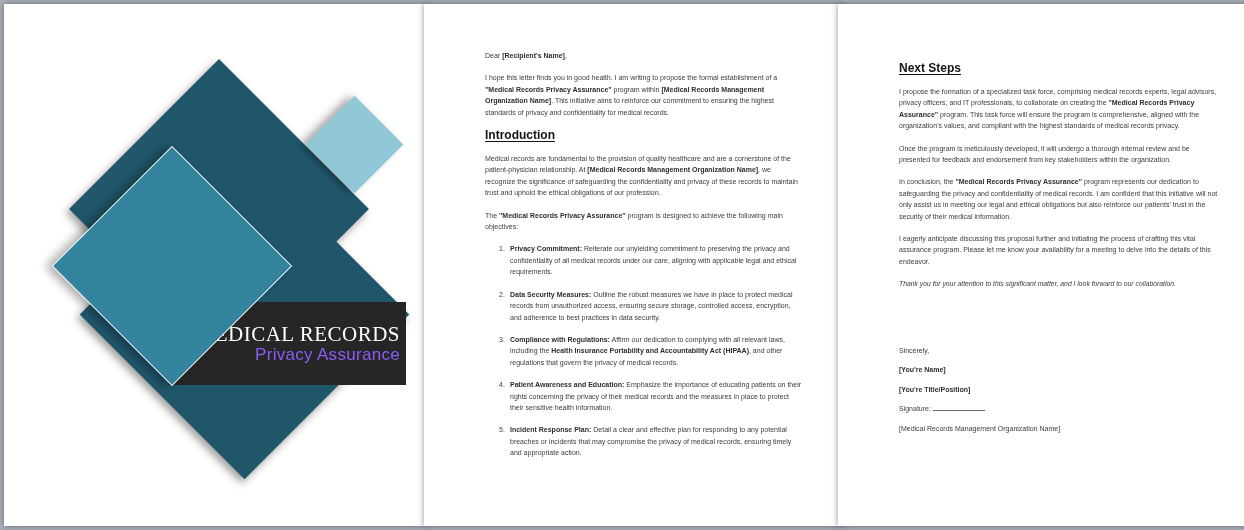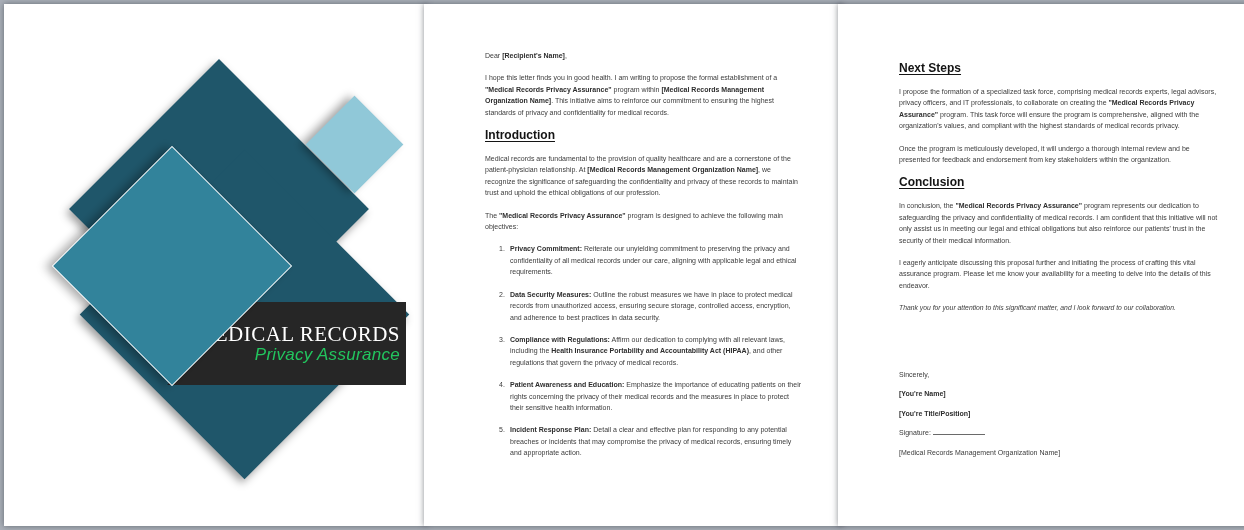--- a/index.html
+++ b/index.html
@@ -67,21 +67,21 @@
 <body style="background: rgb(170, 176, 185);">
 
 <div class="page" id="page1">
   <div id="dark-diamond-group">
     <div class="shape rot45" id="diamond-dark-large" style="background: rgb(31, 86, 106);"></div>
     <div class="shape rot45" id="diamond-dark-lower" style="background: rgb(31, 86, 106);"></div>
   </div>
   <div class="shape rot45" id="diamond-light" style="background: rgb(144, 200, 216);"></div>
   <div class="shape" id="title-banner" style="background: rgb(38, 38, 38);">
     <div class="cover-title" style="color: rgb(255, 255, 255);">MEDICAL RECORDS</div>
-    <div class="cover-subtitle" style="color: #22c55e; font-style: italic;">Privacy Assurance</div>
+    <div class="cover-subtitle" style="color: #8b5cf6;">Privacy Assurance</div>
   </div>
   <div class="shape rot45" id="diamond-teal" style="background: rgb(50, 131, 155);"></div>
 </div>
 
 <div class="page" id="page2">
   <div class="letter">
     <div class="para"><span>Dear </span><span class="b">[Recipient's Name]</span><span>,</span></div>
     <div class="para"><span>I hope this letter finds you in good health. I am writing to propose the formal establishment of a </span><span class="b">"Medical Records Privacy Assurance"</span><span> program within </span><span class="b">[Medical Records Management Organization Name]</span><span>. This initiative aims to reinforce our commitment to ensuring the highest standards of privacy and confidentiality for medical records.</span></div>
     <div class="heading">Introduction</div>
     <div class="para"><span>Medical records are fundamental to the provision of quality healthcare and are a cornerstone of the patient-physician relationship. At </span><span class="b">[Medical Records Management Organization Name]</span><span>, we recognize the significance of safeguarding the confidentiality and privacy of these records to maintain trust and uphold the ethical obligations of our profession.</span></div>
@@ -109,21 +109,20 @@
         </div>
       </div>
   </div>
 </div>
 
 <div class="page" id="page3">
   <div class="letter">
     <div class="heading">Next Steps</div>
     <div class="para"><span>I propose the formation of a specialized task force, comprising medical records experts, legal advisors, privacy officers, and IT professionals, to collaborate on creating the </span><span class="b">"Medical Records Privacy Assurance"</span><span> program. This task force will ensure the program is comprehensive, aligned with the organization's values, and compliant with the highest standards of medical records privacy.</span></div>
     <div class="para"><span>Once the program is meticulously developed, it will undergo a thorough internal review and be presented for feedback and endorsement from key stakeholders within the organization.</span></div>
-    <div class="heading">Conclusion</div>
     <div class="para"><span>In conclusion, the </span><span class="b">"Medical Records Privacy Assurance"</span><span> program represents our dedication to safeguarding the privacy and confidentiality of medical records. I am confident that this initiative will not only assist us in meeting our legal and ethical obligations but also reinforce our patients' trust in the security of their medical information.</span></div>
     <div class="para"><span>I eagerly anticipate discussing this proposal further and initiating the process of crafting this vital assurance program. Please let me know your availability for a meeting to delve into the details of this endeavor.</span></div>
     <div class="para nowrap"><span class="i">Thank you for your attention to this significant matter, and I look forward to our collaboration.</span></div>
 
     <div class="closing-block">
       <div class="close-line">Sincerely,</div>
       <div class="close-line b">[You're Name]</div>
       <div class="close-line b">[You're Title/Position]</div>
       <div class="close-line"><span>Signature:</span><span class="sig-line"></span></div>
       <div class="close-line">[Medical Records Management Organization Name]</div>

